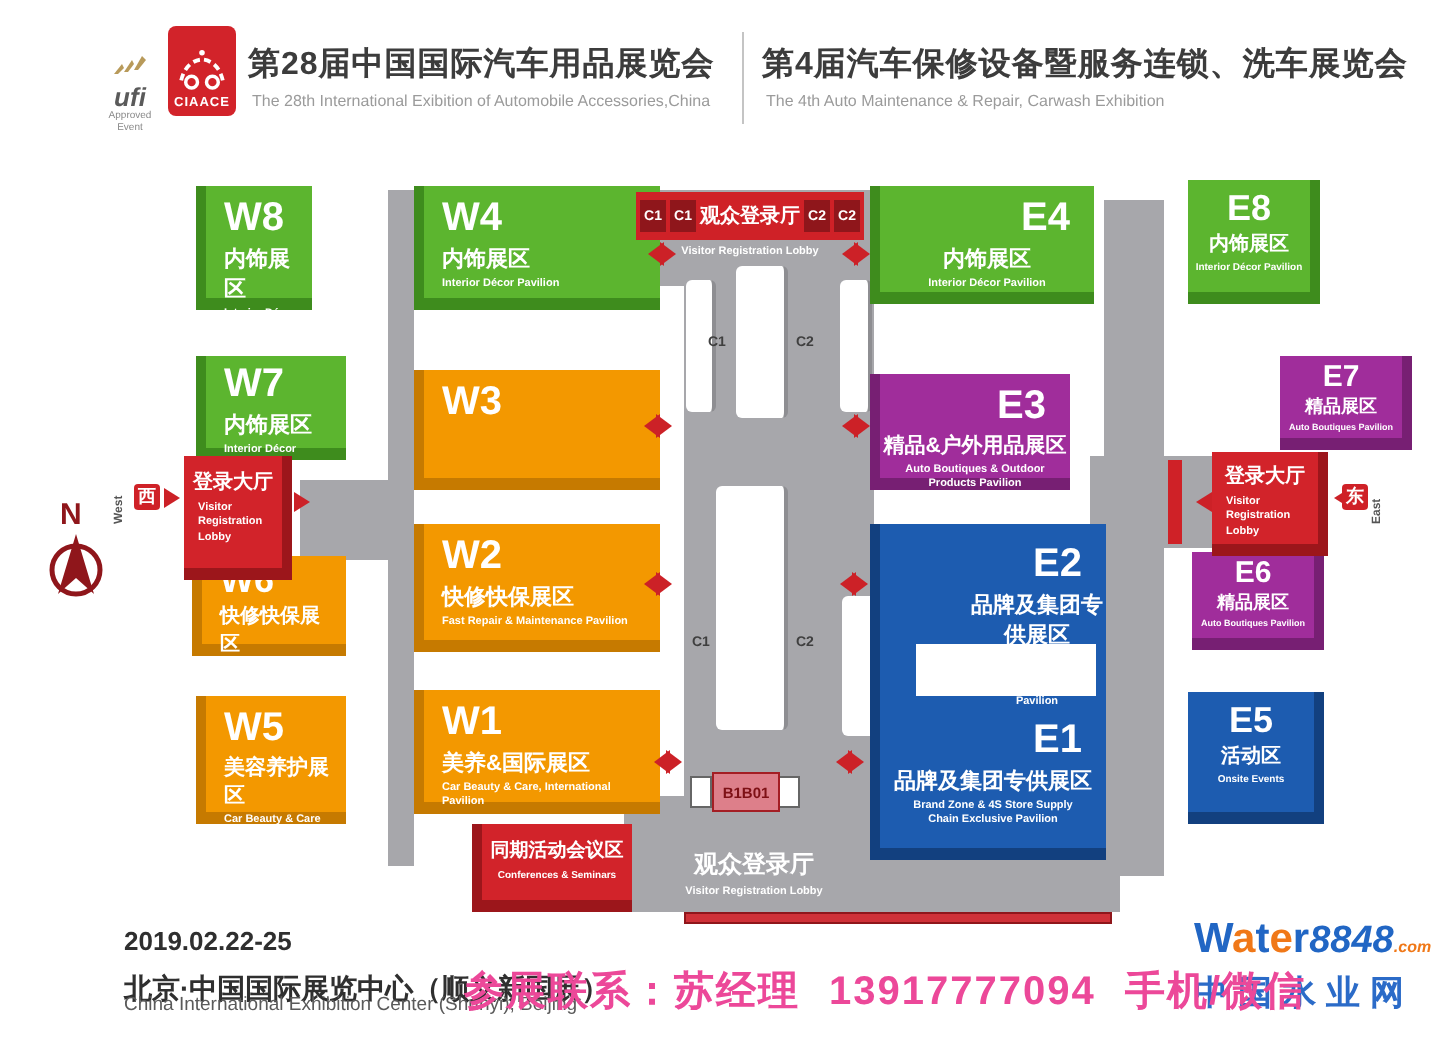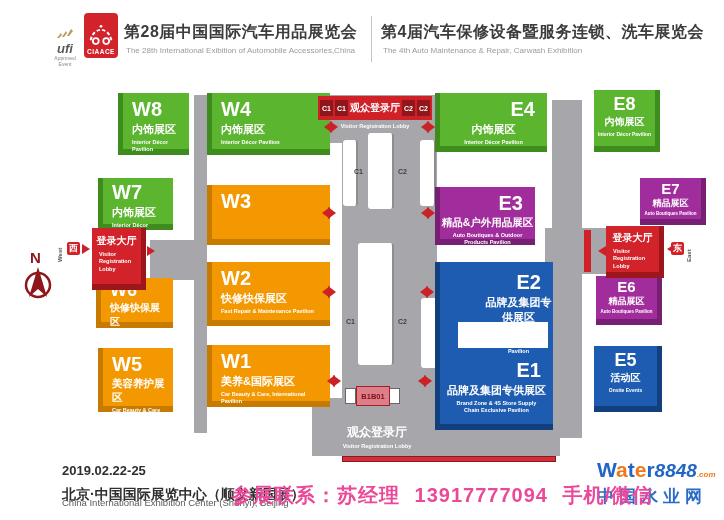--- a/index.html
+++ b/index.html
@@ -135,21 +135,21 @@
   <div class="wstrip" style="left:368px;top:133px;width:24px;height:76px;"></div>
   <div class="wstrip" style="left:420px;top:140px;width:14px;height:66px;"></div>
   <div class="wstrip" style="left:358px;top:243px;width:34px;height:122px;"></div>
   <div class="wstrip" style="left:421px;top:298px;width:15px;height:70px;"></div>
   <div class="clabel" style="left:354px;top:168px;">C1</div>
   <div class="clabel" style="left:398px;top:168px;">C2</div>
   <div class="clabel" style="left:346px;top:318px;">C1</div>
   <div class="clabel" style="left:398px;top:318px;">C2</div>
   <div class="reddoor"></div>
 
-  <div class="hall c-green ex-l al" style="left:98px;top:93px;width:71px;height:62px;margin-left:20px;">
+  <div class="hall c-green ex-l al" style="left:98px;top:93px;width:58px;height:62px;">
     <div class="hcode">W8</div>
     <div class="hzh">内饰展区</div>
     <div class="hen">Interior Décor Pavilion</div>
   </div>
   <div class="hall c-green ex-l al" style="left:98px;top:178px;width:75px;height:52px;">
     <div class="hcode" style="padding-top:4px;">W7</div>
     <div class="hzh">内饰展区</div>
     <div class="hen">Interior Décor Pavilion</div>
   </div>
   <div class="hall c-orange ex-l al md" style="left:96px;top:278px;width:77px;height:50px;">
@@ -228,20 +228,24 @@
     <div class="hen">Onsite Events</div>
   </div>
 
   <div class="hall c-red ex-r lobby" style="left:92px;top:228px;width:54px;height:62px;">
     <div class="lzh">登录大厅</div>
     <div class="len">Visitor Registration Lobby</div>
   </div>
   <div class="hall c-red ex-r lobby" style="left:606px;top:226px;width:58px;height:52px;padding-top:5px;">
     <div class="lzh">登录大厅</div>
     <div class="len">Visitor Registration Lobby</div>
+  </div>
+  <div class="hall c-red ex-l conf" style="left:236px;top:412px;width:80px;height:44px;">
+    <div class="lzh">同期活动会议区</div>
+    <div class="len">Conferences &amp; Seminars</div>
   </div>
 
   <div class="tbar">
     <div class="cbox">C1</div>
     <div class="cbox">C1</div>
     <div class="ttitle">观众登录厅</div>
     <div class="cbox">C2</div>
     <div class="cbox">C2</div>
   </div>
   <div class="tsub">Visitor Registration Lobby</div>

